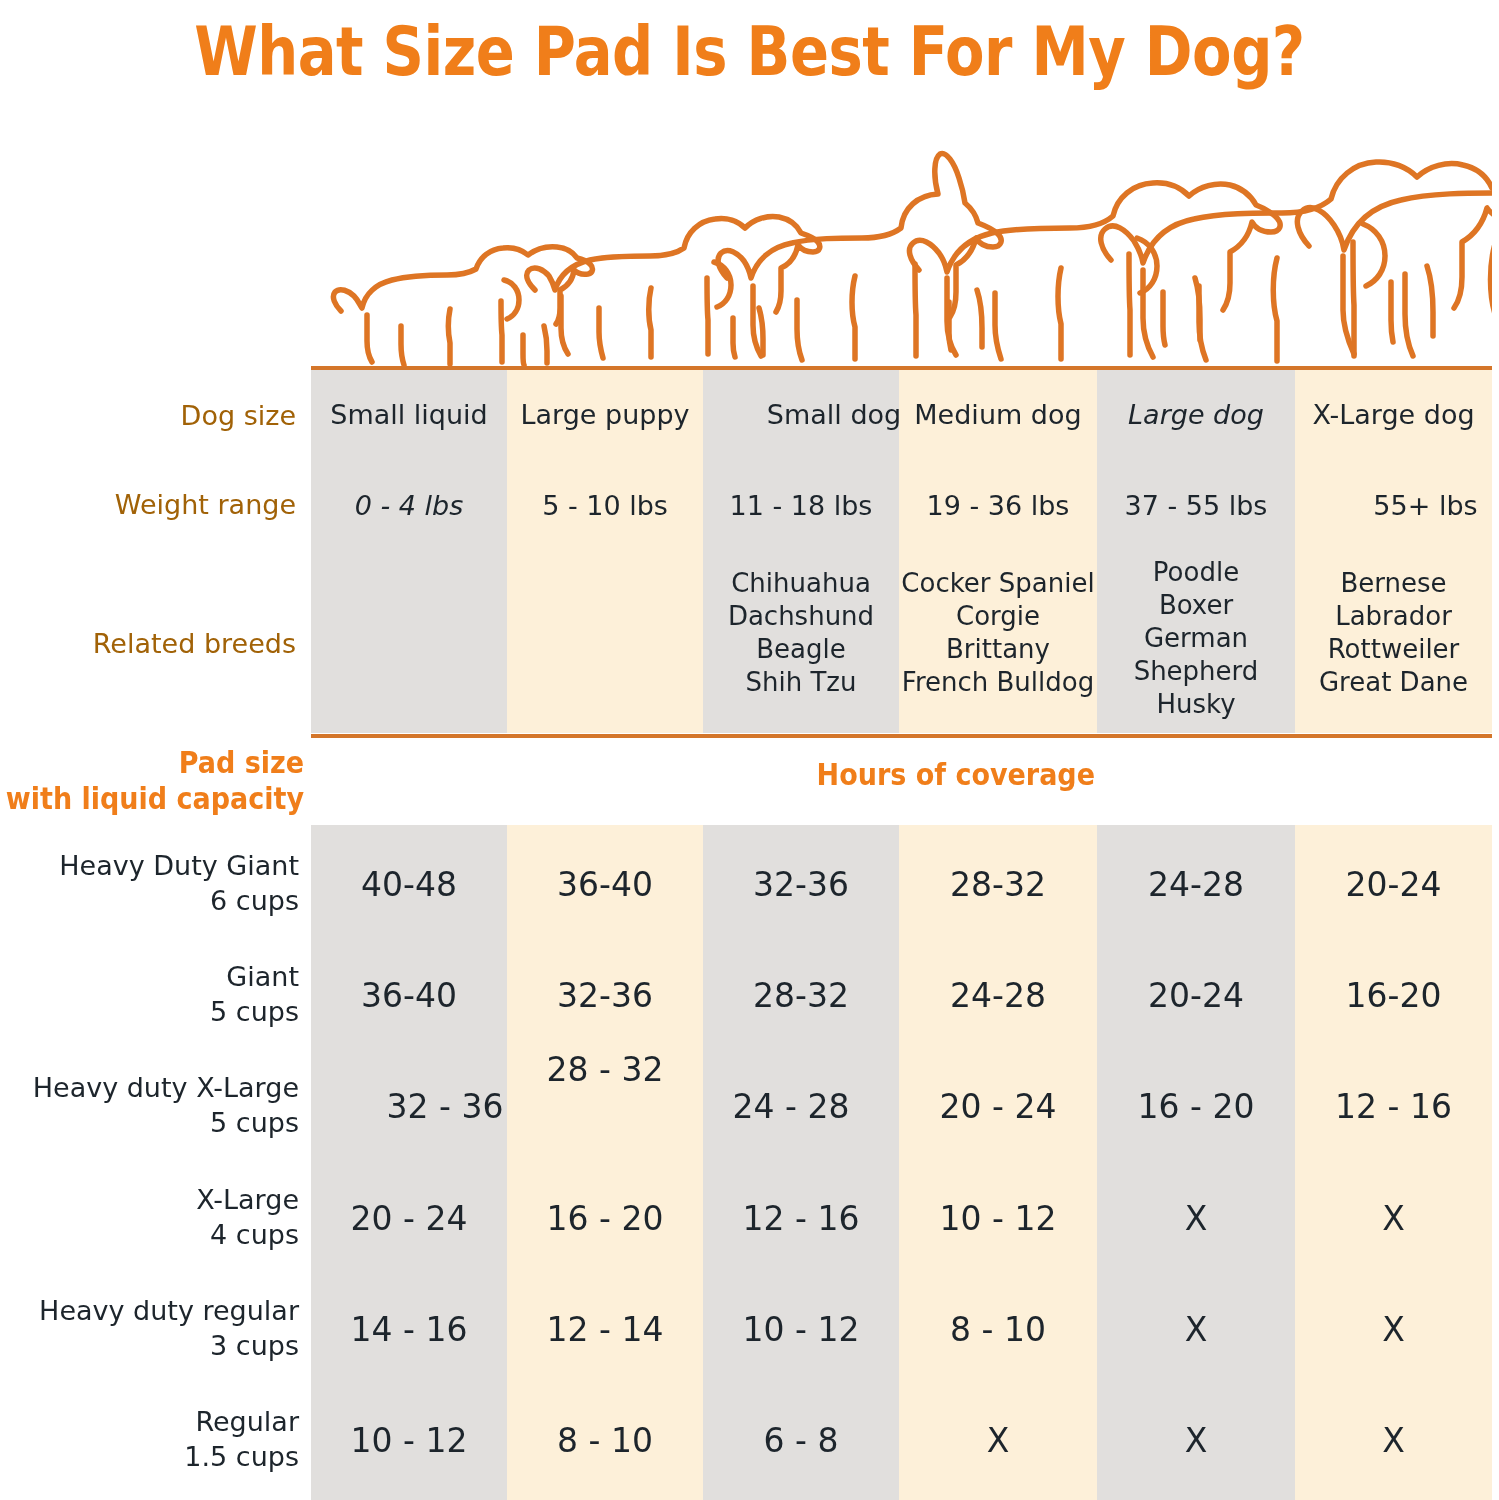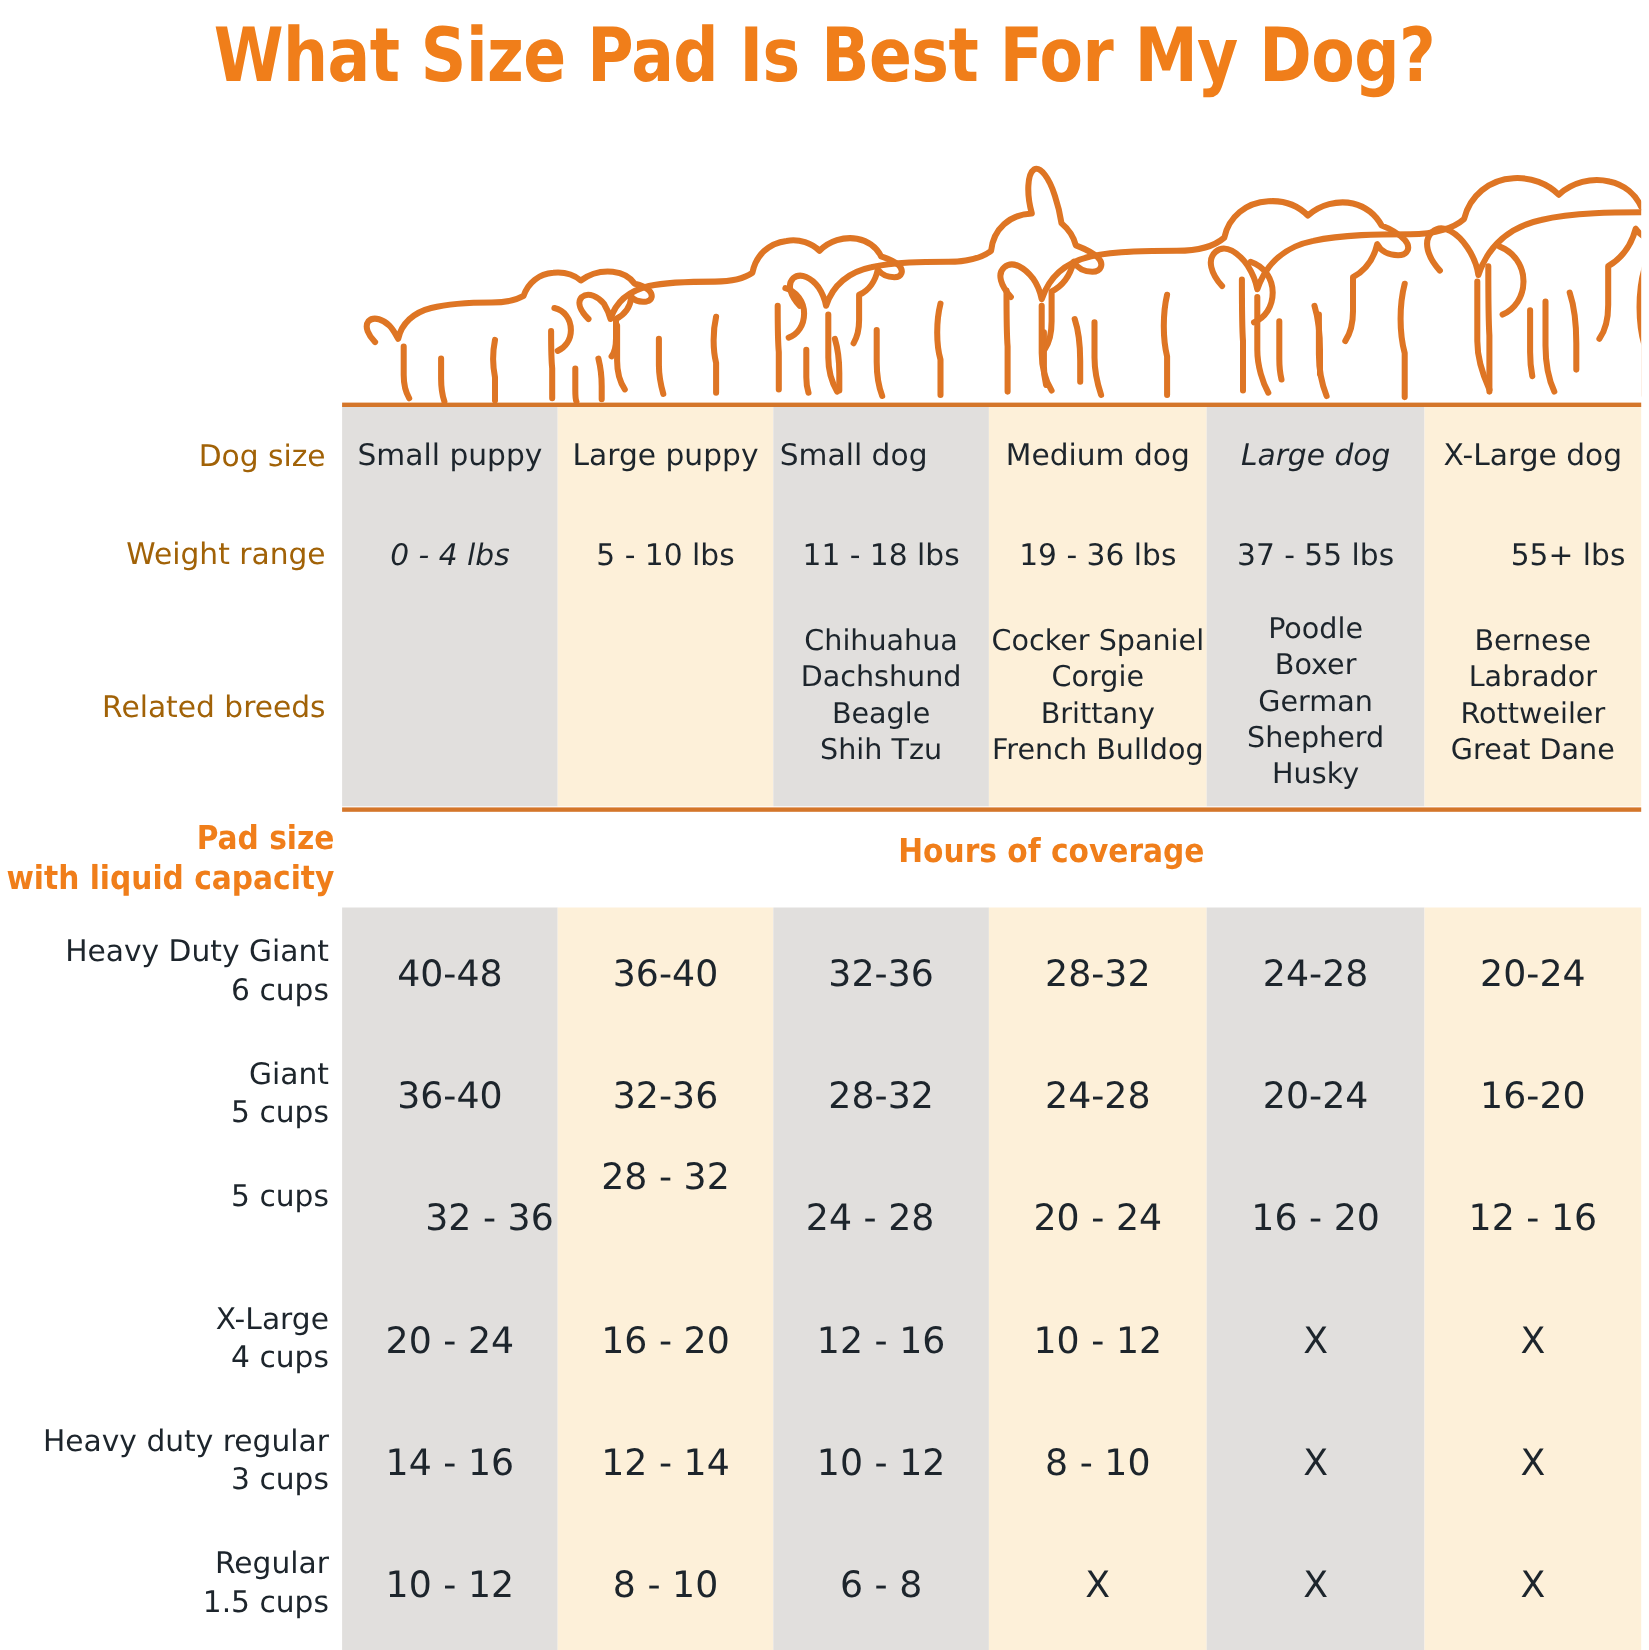--- a/index.html
+++ b/index.html
@@ -225,23 +225,23 @@
     <path d="M328 116 l0 42 c0 10 1 19 2 24"></path>
     <path d="M368 98 c6 17 7 38 7 51 l0 27"></path>
   </g>
 </svg>
 </div>
 
 <div class="rowlabel" style="top:398px;">Dog size</div>
 <div class="rowlabel" style="top:487px;">Weight range</div>
 <div class="rowlabel" style="top:626px;">Related breeds</div>
 
-<div class="cell" style="left:311px;top:398px;width:196px;">Small puppy</div>
+<div class="cell" style="left:311px;top:398px;width:196px;">Small liquid</div>
 <div class="cell" style="left:507px;top:398px;width:196px;">Large puppy</div>
-<div class="cell" style="left:676px;top:398px;width:160px;padding-left:20px;">Small dog</div>
+<div class="cell" style="left:734px;top:398px;width:160px;padding-left:20px;">Small dog</div>
 <div class="cell" style="left:899px;top:398px;width:198px;">Medium dog</div>
 <div class="cell" style="left:1097px;top:398px;width:198px;font-style:italic;">Large dog</div>
 <div class="cell" style="left:1295px;top:398px;width:197px;">X-Large dog</div>
 
 <div class="cell" style="left:311px;top:489px;width:196px;font-style:italic;">0 - 4 lbs</div>
 <div class="cell" style="left:507px;top:489px;width:196px;">5 - 10 lbs</div>
 <div class="cell" style="left:703px;top:489px;width:196px;">11 - 18 lbs</div>
 <div class="cell" style="left:899px;top:489px;width:198px;">19 - 36 lbs</div>
 <div class="cell" style="left:1097px;top:489px;width:198px;">37 - 55 lbs</div>
 <div class="cell" style="left:1295px;top:489px;width:197px;margin-left:32px;">55+ lbs</div>
@@ -286,20 +286,21 @@
   <div>5 cups</div>
 </div>
 <div class="pcell" style="left:311px;top:977px;width:196px;">36-40</div>
 <div class="pcell" style="left:507px;top:977px;width:196px;">32-36</div>
 <div class="pcell" style="left:703px;top:977px;width:196px;">28-32</div>
 <div class="pcell" style="left:899px;top:977px;width:198px;">24-28</div>
 <div class="pcell" style="left:1097px;top:977px;width:198px;">20-24</div>
 <div class="pcell" style="left:1295px;top:977px;width:197px;">16-20</div>
 
 <div class="prow-label" style="top:1070px;">
+  <div>Heavy duty X-Large</div>
   <div>5 cups</div>
 </div>
 <div class="pcell" style="left:311px;top:1088px;width:196px;padding-left:36px;">32 - 36</div>
 <div class="pcell" style="left:507px;top:1051px;width:196px;">28 - 32</div>
 <div class="pcell" style="left:703px;top:1088px;width:176px;">24 - 28</div>
 <div class="pcell" style="left:899px;top:1088px;width:198px;">20 - 24</div>
 <div class="pcell" style="left:1097px;top:1088px;width:198px;">16 - 20</div>
 <div class="pcell" style="left:1295px;top:1088px;width:197px;">12 - 16</div>
 
 <div class="prow-label" style="top:1182px;">

